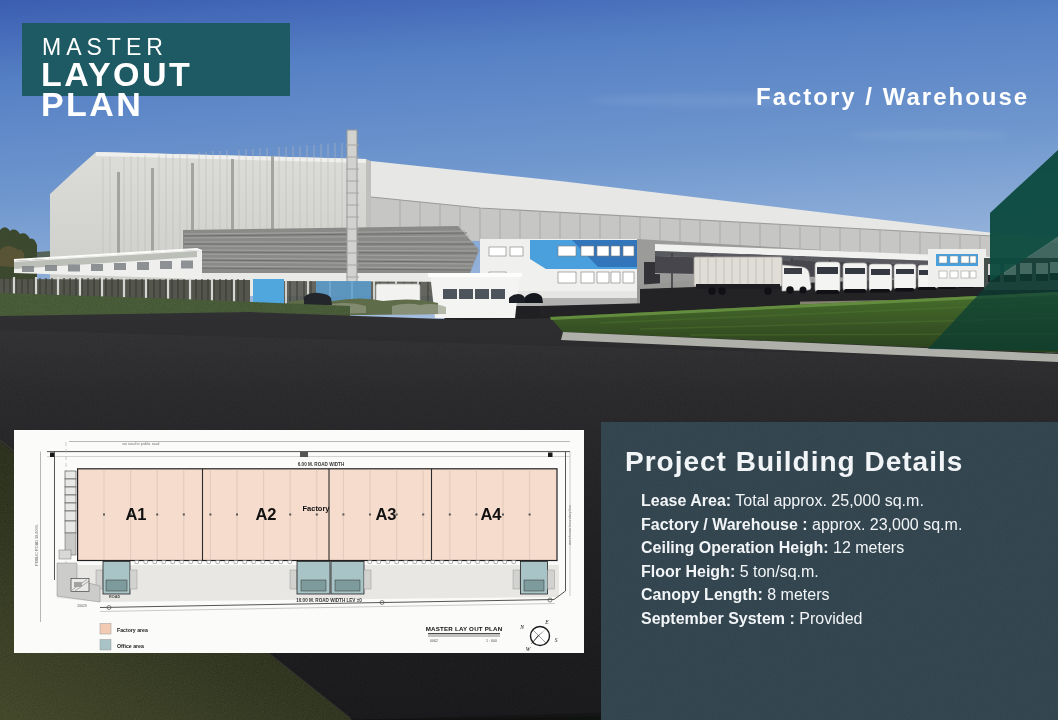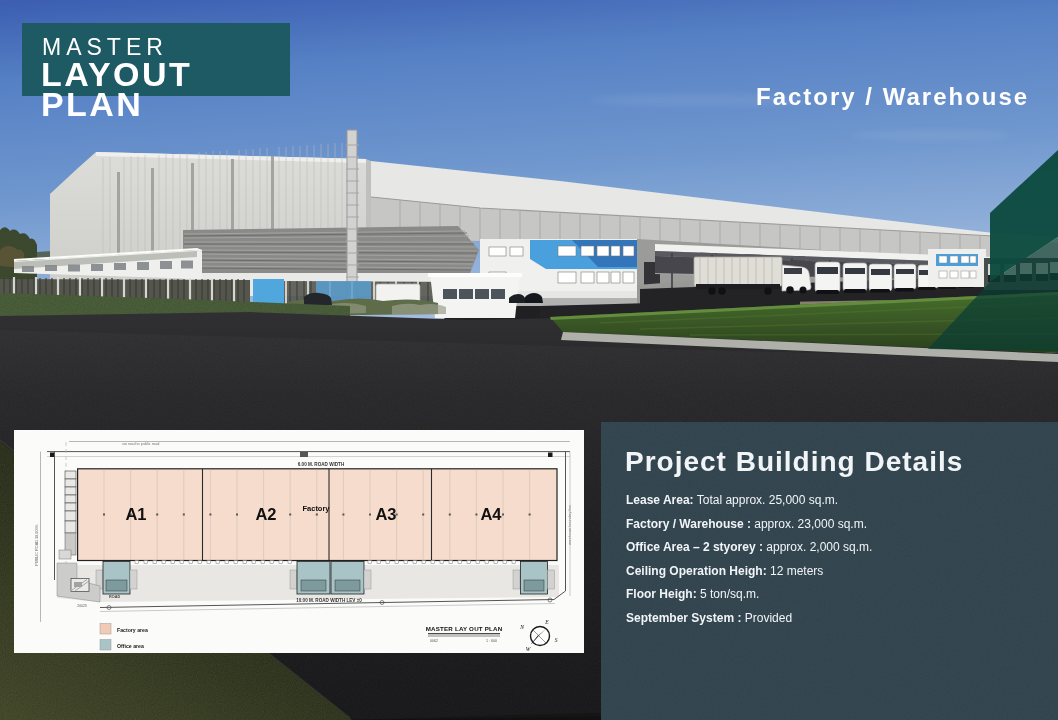--- a/index.html
+++ b/index.html
@@ -771,22 +771,22 @@
           <filter id="pnoise">
             <feTurbulence type="fractalNoise" baseFrequency="0.9" numOctaves="2" result="n"></feTurbulence>
             <feColorMatrix in="n" type="matrix" values="0 0 0 0 0.8  0 0 0 0 0.85  0 0 0 0 0.9  0 0 0 0.3 0"></feColorMatrix>
             <feComposite operator="in" in2="SourceGraphic"></feComposite>
           </filter>
         </defs>
       </svg>
 
 <div style="margin:24px 0 0 24px;font-size:28px;font-weight:700;letter-spacing:1px;">Project Building Details</div>
 
-<div style="margin:11px 0 0 25px;font-size:12px;line-height:23.6px;">
+<div style="margin:11px 0 0 40px;font-size:16px;line-height:23.6px;">
 <div><b>Lease Area:</b> Total approx. 25,000 sq.m.</div>
 <div><b>Factory / Warehouse :</b> approx. 23,000 sq.m.</div>
-<div><b>Office Area – 2 styorey :</b> approx. 2,000 sq.m.</div>
 <div><b>Ceiling Operation Heigh:</b> 12 meters</div>
 <div><b>Floor Heigh:</b> 5 ton/sq.m.</div>
+<div><b>Canopy Length:</b> 8 meters</div>
 <div><b>September System :</b> Provided</div>
 </div>
 </div>
 </div>
 
 </body></html>

